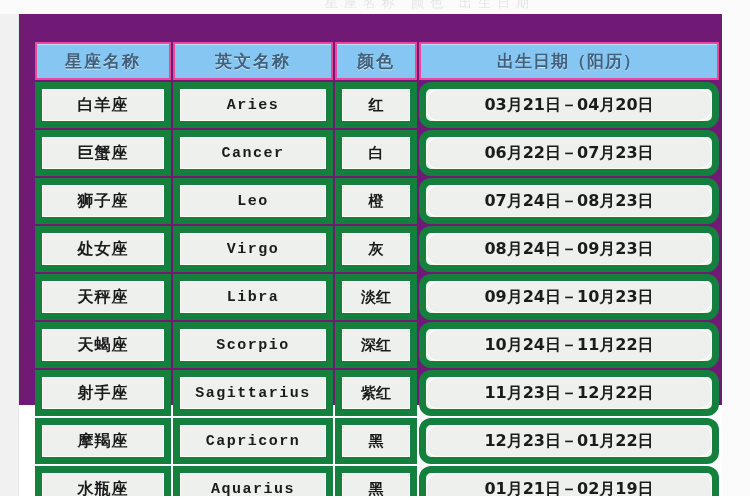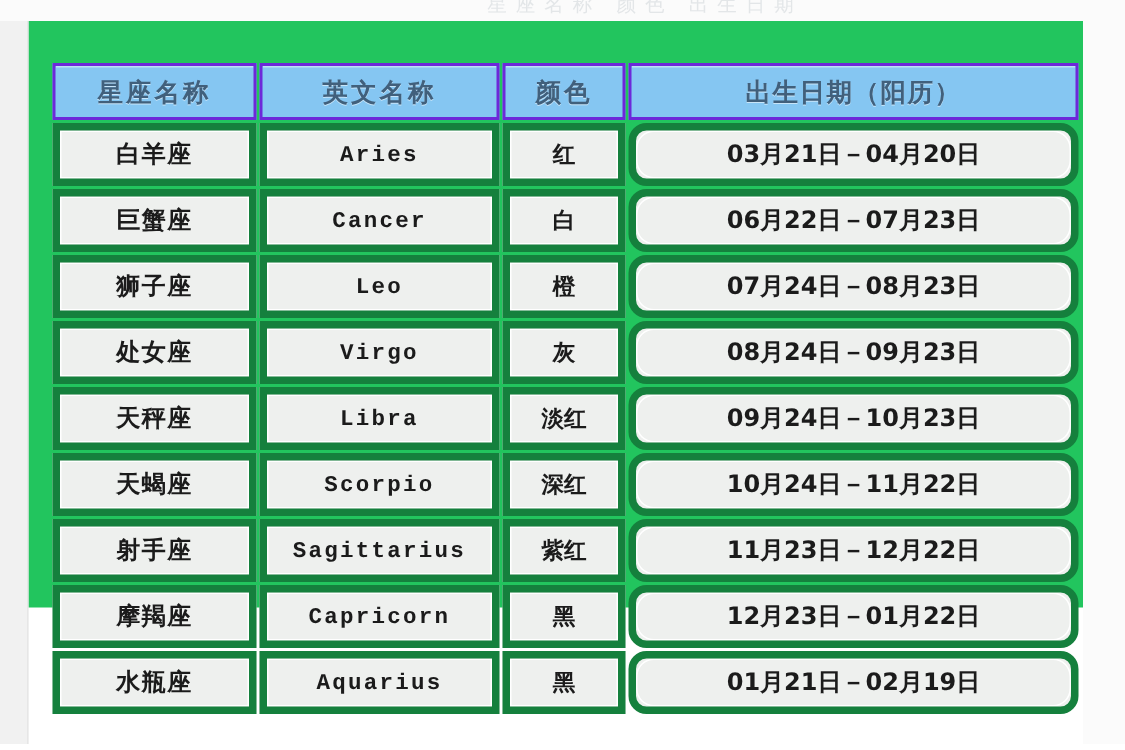--- a/index.html
+++ b/index.html
@@ -11,21 +11,21 @@
     height: 500px;
     overflow: hidden;
     background: #ffffff;
     font-family: "Liberation Sans", "DejaVu Sans", sans-serif;
   }
 
   .screen {
     position: relative;
     width: 750px;
     height: 405px;
-    background: #22c55e;
+    background: #701a75;
   }
 
   
   .top-faint-strip {
     position: absolute;
     left: 0;
     top: 0;
     width: 750px;
     height: 14px;
     background: #fbfbfb;
@@ -71,34 +71,34 @@
   }
 
   table.zodiac {
     border-collapse: separate;
     border-spacing: 2px;
     width: 684px;
     table-layout: fixed;
   }
 
   table.zodiac td, table.zodiac th {
-    border: 5px solid #15803d;
+    border: 7px solid #15803d;
     background: #eef0ee;
     height: 32px;
     padding: 0;
     text-align: center;
     vertical-align: middle;
     font-weight: bold;
     color: #1b1b1b;
     box-shadow: inset 0 0 0 1px #ffffff;
   }
 
   table.zodiac thead th {
     background: #85c6f2;
-    border: 2px solid #6d28d9;
+    border: 2px solid #ec4899;
     color: #41607c;
     height: 34px;
     text-shadow: 0 1px 0 rgba(255,255,255,0.55);
     box-shadow: inset 0 1px 0 rgba(255,255,255,0.45);
   }
 
   .col-name   { width: 136px; }
   .col-eng    { width: 160px; }
   .col-color  { width:  82px; }
   .col-date   { width: 300px; }

